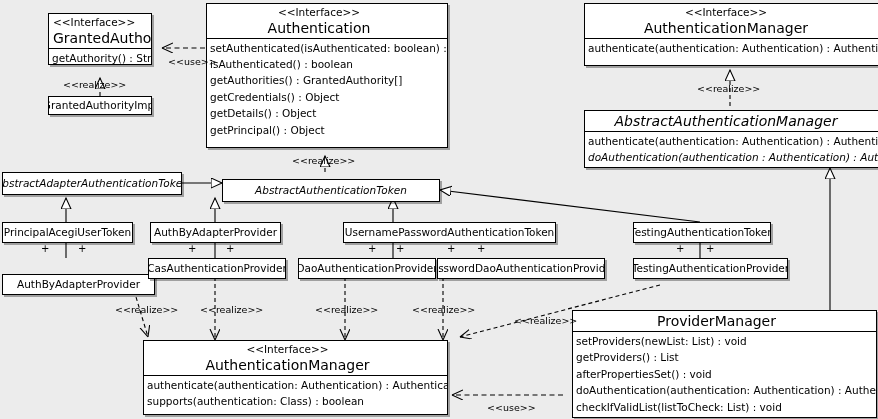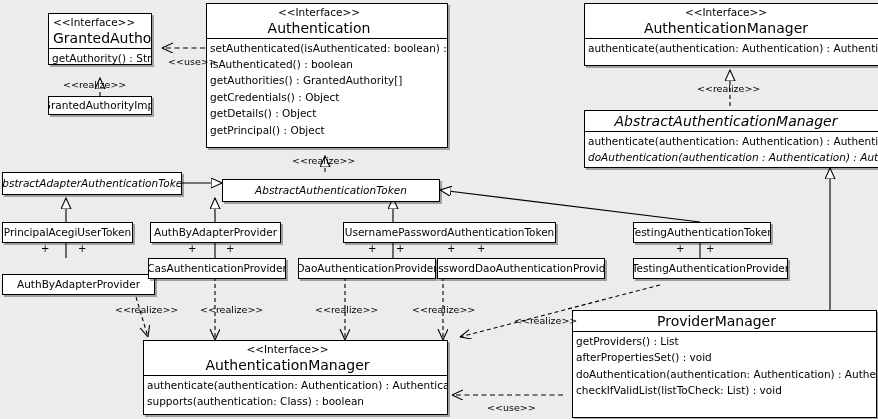--- a/index.html
+++ b/index.html
@@ -236,20 +236,21 @@
       <span class="member">authenticate(authentication: Authentication) : Authentication</span>
       <span class="member">supports(authentication: Class) : boolean</span>
     </div>
   </div>
 
   <div class="box" style="left:564px;top:310px;width:305px;height:108px;margin-left:8px;">
     <div class="hdr">
       <span class="nm">ProviderManager</span>
     </div>
     <div class="sep members">
+      <span class="member">setProviders(newList: List) : void</span>
       <span class="member">getProviders() : List</span>
       <span class="member">afterPropertiesSet() : void</span>
       <span class="member">doAuthentication(authentication: Authentication) : Authentication</span>
       <span class="member">checkIfValidList(listToCheck: List) : void</span>
     </div>
   </div>
 
   <span class="lbl" style="left:168px;top:56px;">&lt;&lt;use&gt;&gt;</span>
 
   <span class="lbl" style="left:63px;top:79px;">&lt;&lt;realize&gt;&gt;</span>

